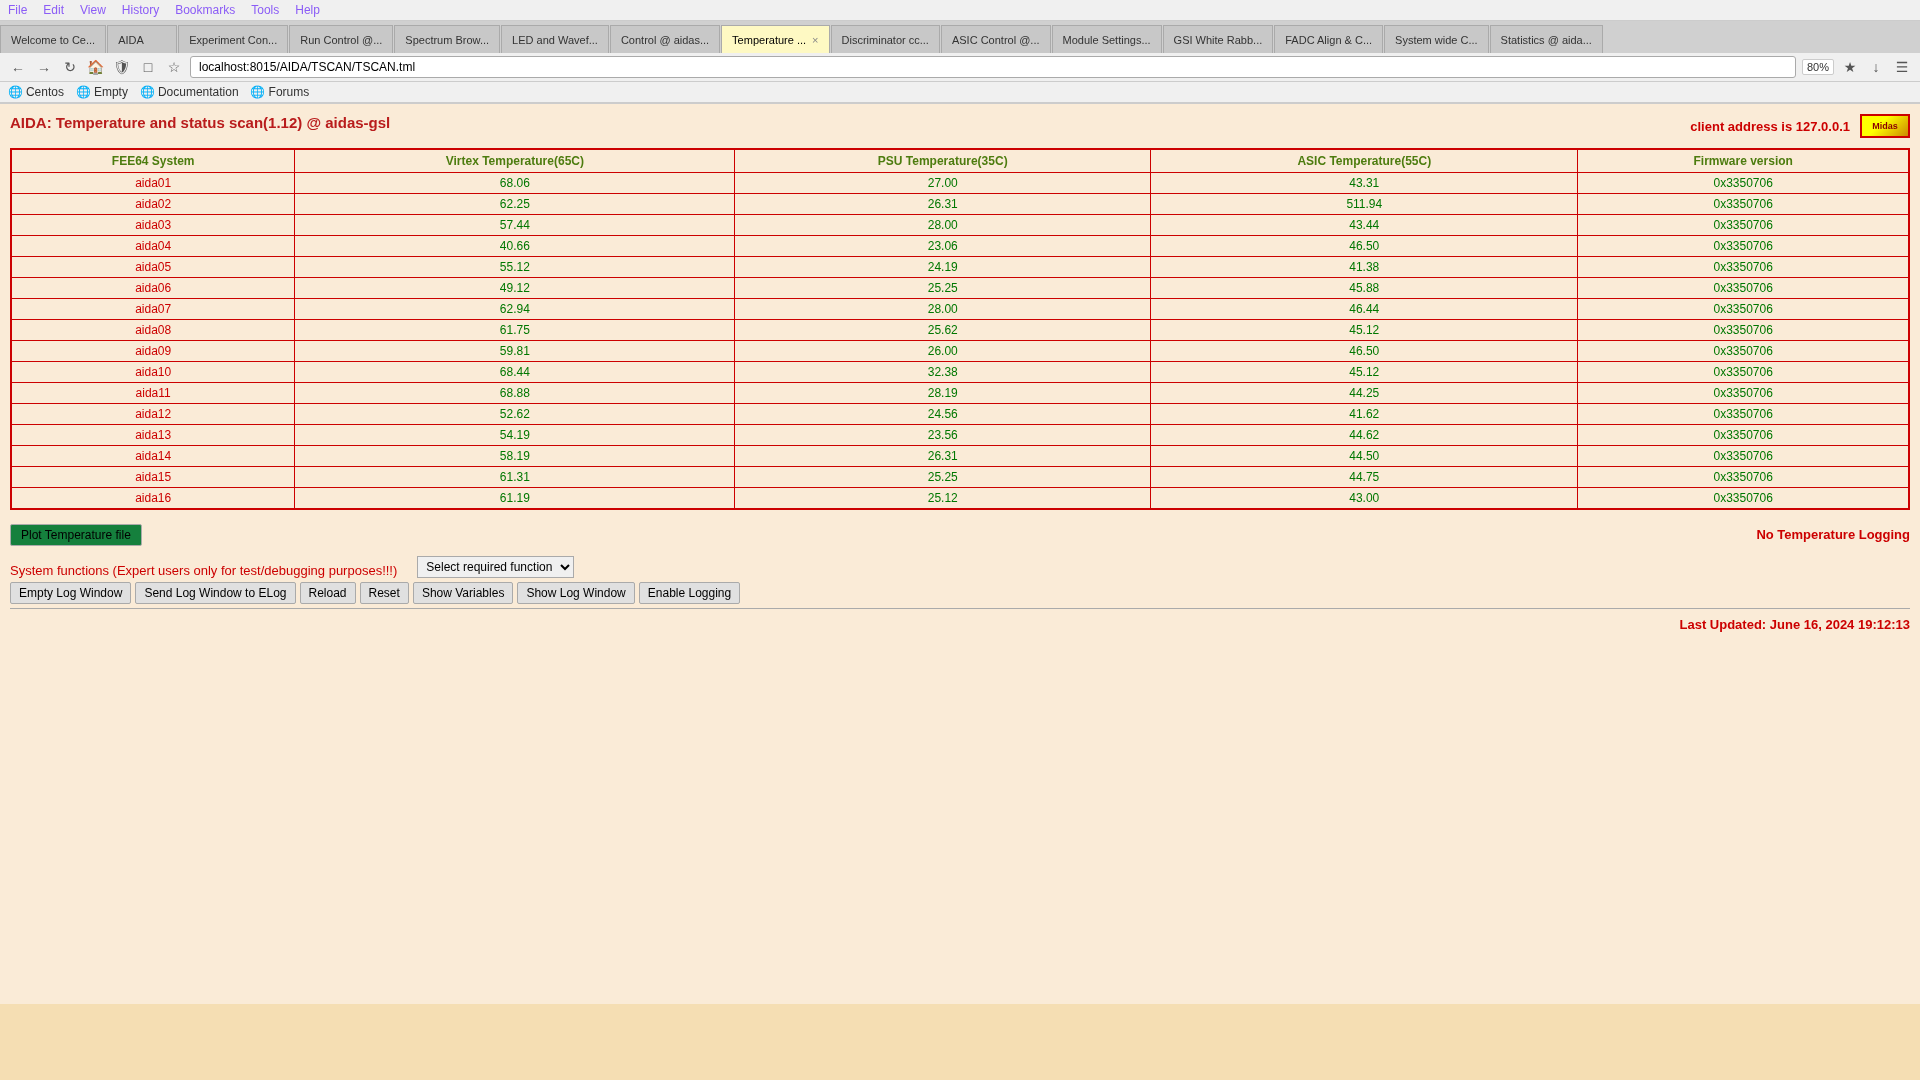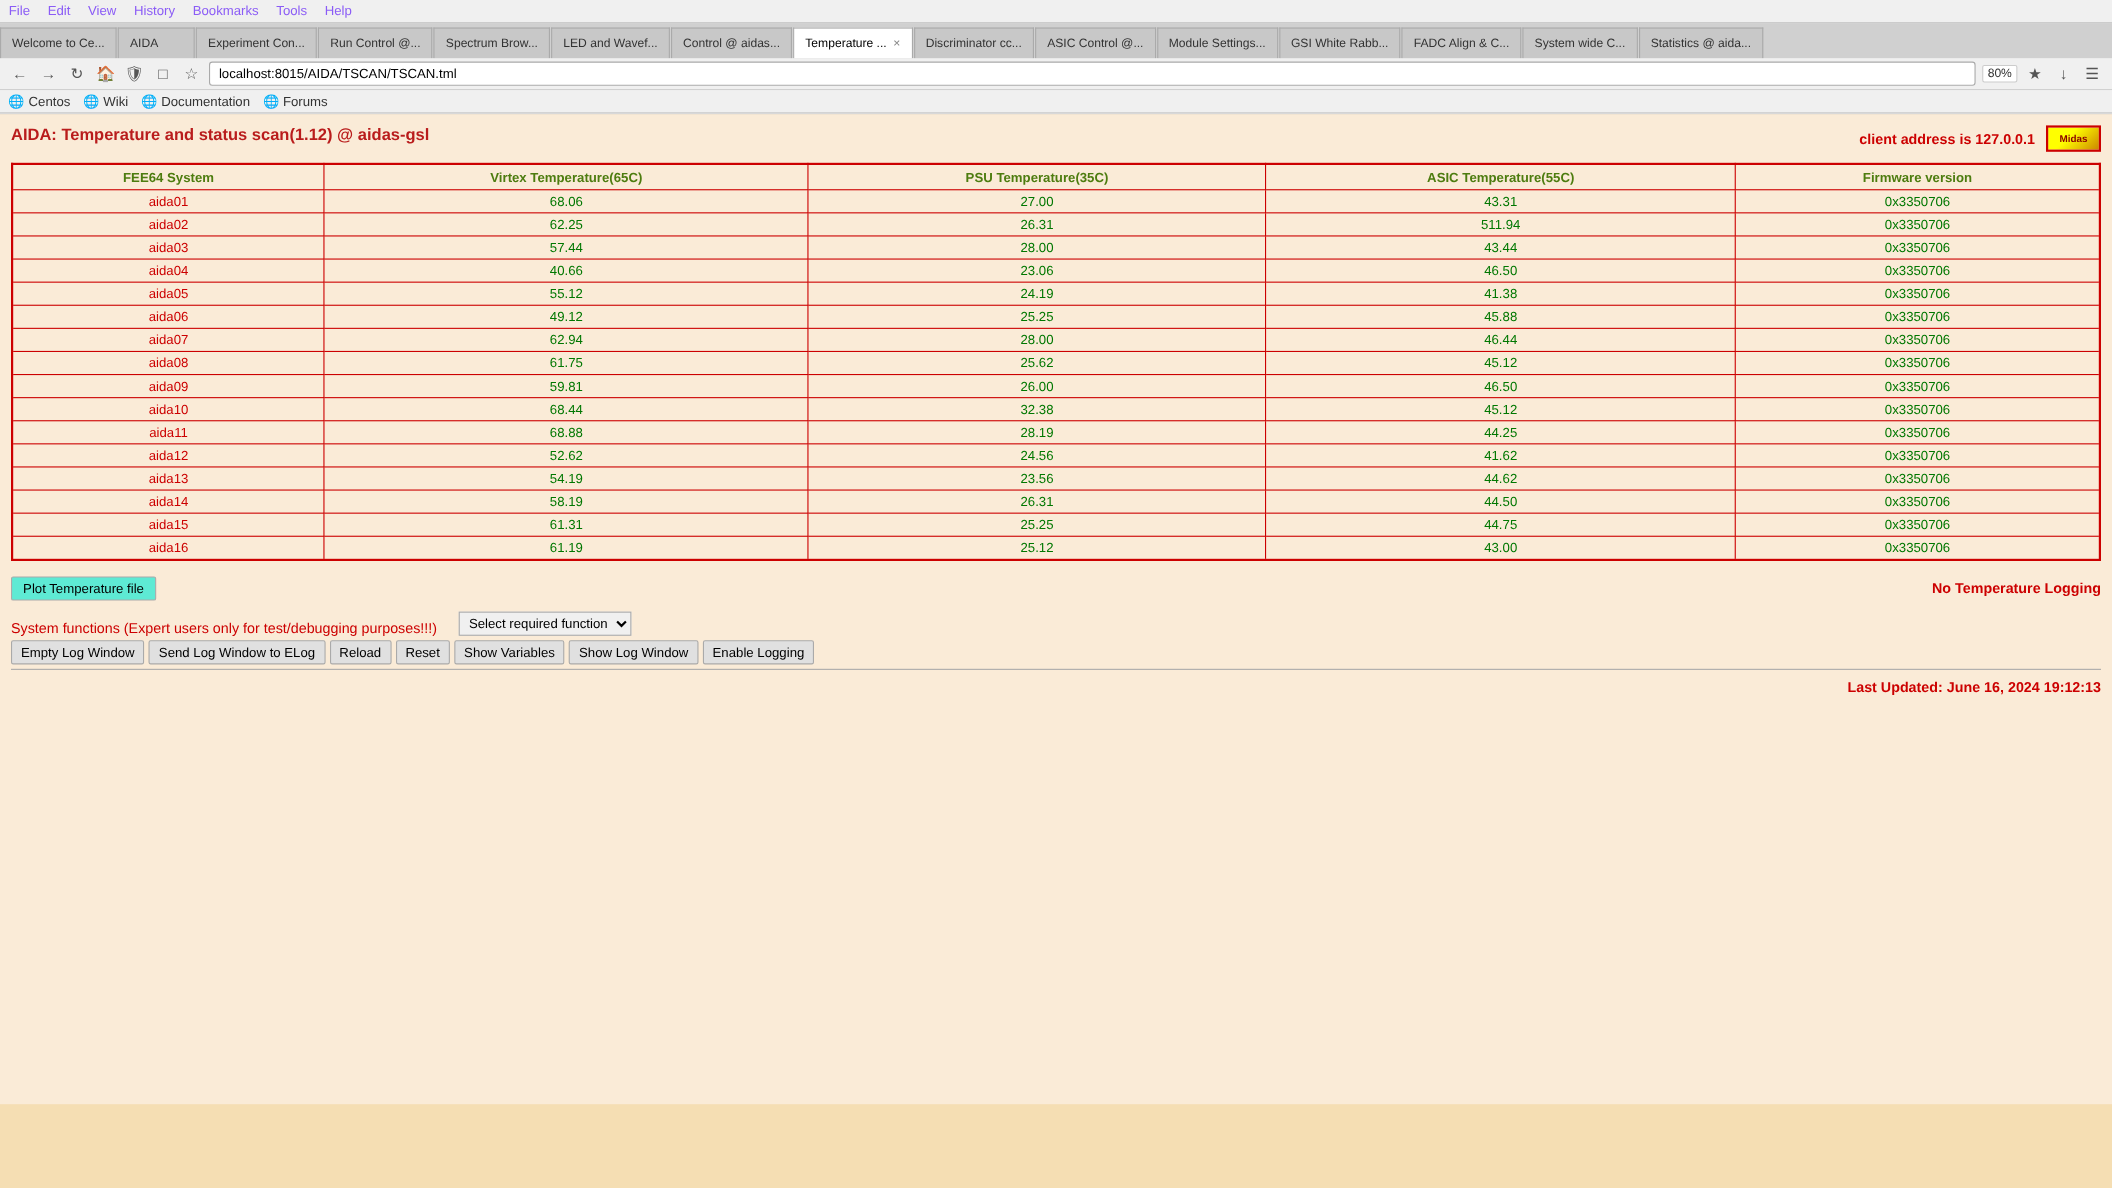--- a/index.html
+++ b/index.html
@@ -5,21 +5,21 @@
     * { margin: 0; padding: 0; box-sizing: border-box; }
     body { font-family: Arial, sans-serif; font-size: 13px; background: #f5deb3; overflow-x: hidden; }
 
     
     .browser-chrome { background: #e8e8e8; border-bottom: 1px solid #ccc; }
     .menu-bar { display: flex; gap: 16px; padding: 3px 8px; font-size: 12px; background: #f0f0f0; border-bottom: 1px solid #ccc; }
     .menu-bar span { cursor: pointer; color: #8b5cf6; }
 
     .tab-bar { display: flex; align-items: stretch; background: #d0d0d0; padding: 4px 0 0 0; overflow: hidden; min-height: 32px; }
     .tab { padding: 4px 10px; font-size: 11px; background: #c8c8c8; border: 1px solid #aaa; border-bottom: none; margin-right: 1px; cursor: pointer; white-space: nowrap; color: #333; min-width: 70px; display: flex; align-items: center; }
-    .tab.active { background: #ffffff; color: #000; font-weight: normal; }
+    .tab.active { background: #fef9c3; color: #000; font-weight: normal; }
     .tab .close { margin-left: 6px; font-size: 11px; color: #888; }
 
     .address-bar { display: flex; align-items: center; padding: 3px 8px; gap: 6px; background: #f0f0f0; border-bottom: 1px solid #ccc; }
     .nav-btn { width: 20px; height: 20px; display: flex; align-items: center; justify-content: center; cursor: pointer; color: #555; font-size: 14px; border-radius: 3px; }
     .url-input { flex: 1; padding: 3px 8px; border: 1px solid #aaa; border-radius: 3px; font-size: 12px; background: #fff; }
     .zoom-badge { font-size: 11px; border: 1px solid #ccc; padding: 1px 4px; border-radius: 2px; background: #fff; color: #333; }
 
     .bookmarks-bar { display: flex; align-items: center; gap: 12px; padding: 3px 8px; background: #f0f0f0; border-bottom: 1px solid #ccc; font-size: 12px; color: #333; }
     .bookmark-item { display: flex; align-items: center; gap: 3px; cursor: pointer; }
 
@@ -33,21 +33,21 @@
     .midas-logo { width: 50px; height: 24px; background: linear-gradient(135deg, #ff0 40%, #cc8800 100%); border: 2px solid #cc0000; display: flex; align-items: center; justify-content: center; font-size: 10px; font-weight: bold; color: #000; }
 
     
     .data-table { width: 100%; border-collapse: collapse; border: 2px solid #cc0000; margin-bottom: 8px; }
     .data-table th { background: #faebd7; color: #4d7c0f; border: 1px solid #cc0000; padding: 4px 8px; font-weight: bold; font-size: 12px; text-align: center; }
     .data-table td { border: 1px solid #cc0000; padding: 3px 8px; text-align: center; font-size: 12px; }
     .data-table td:first-child { color: #cc0000; }
     .data-table td:not(:first-child) { color: #007700; }
 
     .plot-btn-row { display: flex; justify-content: center; margin: 6px 0 4px 0; }
-    .plot-btn { padding: 3px 10px; font-size: 12px; background: #5eead4; border: 1px solid #aaa; cursor: pointer; border-radius: 2px; }
+    .plot-btn { padding: 3px 10px; font-size: 12px; background: #15803d; border: 1px solid #aaa; cursor: pointer; border-radius: 2px; }
 
     .logging-status { color: #cc0000; font-weight: bold; text-align: right; font-size: 13px; flex: 1; }
 
     .status-row { display: flex; justify-content: space-between; align-items: center; margin: 4px 0; }
 
     .system-functions-row { display: flex; align-items: flex-end; gap: 20px; margin: 6px 0 4px 0; }
     .system-functions-label { color: #cc0000; font-size: 13px; }
     .select-dropdown { padding: 2px 4px; font-size: 12px; background: #f0f0f0; border: 1px solid #aaa; cursor: pointer; }
 
     .buttons-row { display: flex; gap: 4px; margin: 4px 0; }
@@ -105,21 +105,21 @@
     <div class="nav-btn">☰</div>
   </div>
 
   <div class="bookmarks-bar">
     <span class="bookmark-item">
       <span>🌐</span>
       <span>Centos</span>
     </span>
     <span class="bookmark-item">
       <span>🌐</span>
-      <span>Wiki</span>
+      <span>Empty</span>
     </span>
     <span class="bookmark-item">
       <span>🌐</span>
       <span>Documentation</span>
     </span>
     <span class="bookmark-item">
       <span>🌐</span>
       <span>Forums</span>
     </span>
   </div>

